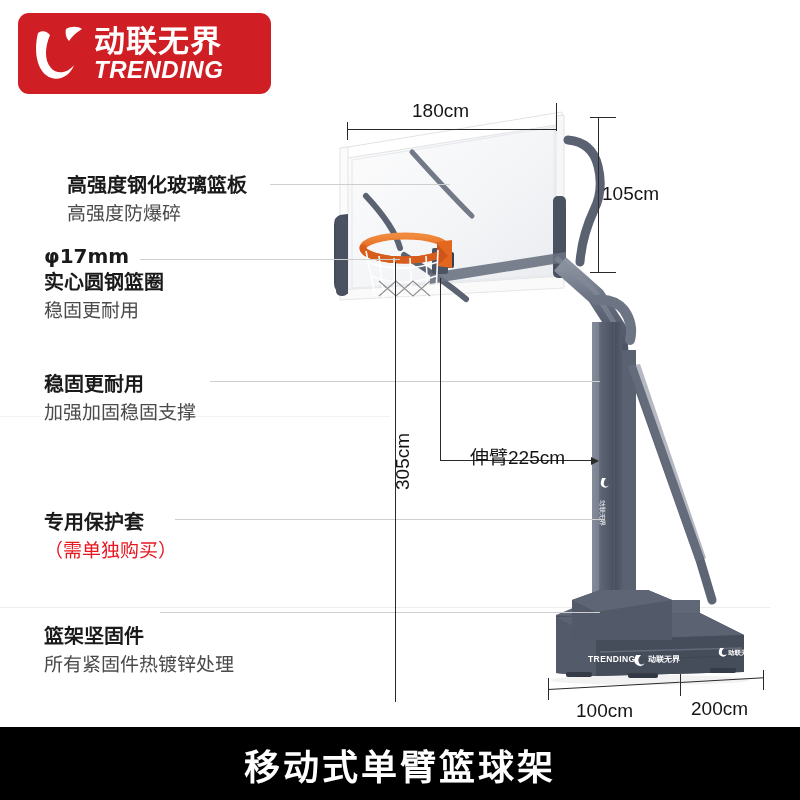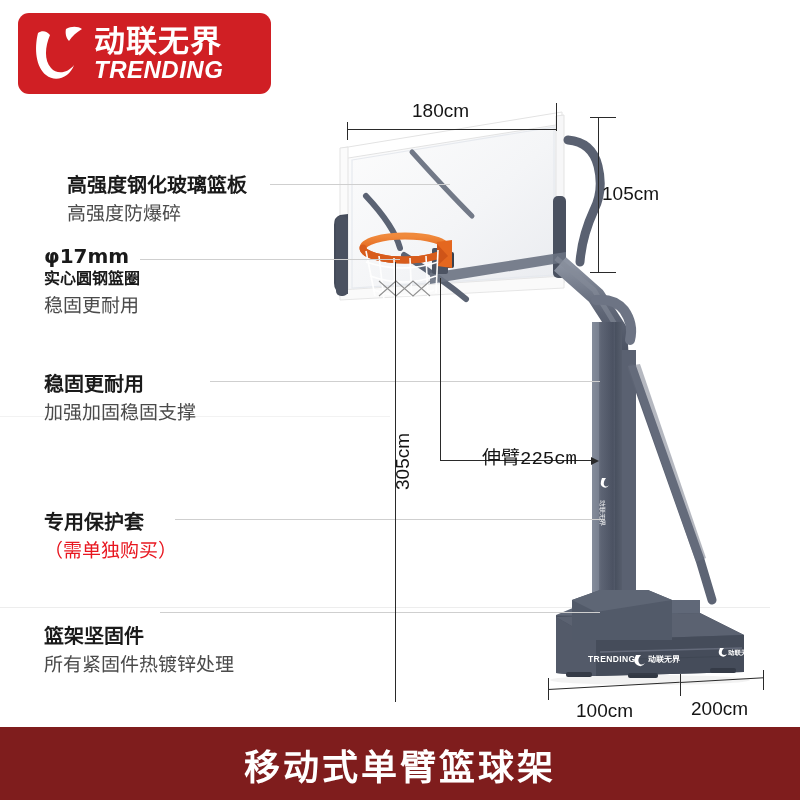--- a/index.html
+++ b/index.html
@@ -45,21 +45,21 @@
   }
 
   
   .feature { position: absolute; left: 44px; }
   .feature .f-title {
     font-size: 20px; font-weight: 700; color: #1a1a1a;
     line-height: 1.3; white-space: nowrap;
     font-family: "DejaVu Sans", "Liberation Sans", sans-serif;
   }
   .feature .f-title2 {
-    font-size: 16px; font-weight: 700; color: #1a1a1a;
+    font-size: 20px; font-weight: 700; color: #1a1a1a;
     line-height: 1.3; white-space: nowrap;
     font-family: "DejaVu Sans", "Liberation Sans", sans-serif;
   }
   .feature .f-sub {
     font-size: 19px; font-weight: 400; color: #4a4a4a;
     line-height: 1.45; white-space: nowrap; margin-top: 2px;
     font-family: Liberation Sans, sans-serif;
   }
   .feature .f-sub.red { color: #e8161f; }
 
@@ -69,21 +69,21 @@
     background: #cfcfcf;
   }
 
   
   .dim {
     position: absolute;
     font-size: 19px; color: #151515;
     font-family: "Liberation Sans", sans-serif;
     white-space: nowrap;
   }
-  .dim.cn { font-family: Liberation Mono, monospace; margin-left: 12px; }
+  .dim.cn { font-family: Liberation Sans, sans-serif; }
   .dim.vert {
     transform: rotate(-90deg);
     transform-origin: left top;
   }
 
   
   .dimline { position: absolute; background: #2a2a2a; }
   .dimline.h { height: 1px; }
   .dimline.v { width: 1px; }
   .tick { position: absolute; background: #2a2a2a; }
@@ -109,21 +109,21 @@
   }
   #ground2 {
     position: absolute; left: 0; top: 416px;
     width: 390px; height: 1px; background: #f2f2f2;
   }
 
   
   #banner {
     position: absolute; left: 0; top: 727px;
     width: 800px; height: 73px;
-    background: #7f1d1d;
+    background: #000000;
     display: flex; align-items: center; justify-content: center;
   }
   #banner-text {
     color: #ffffff;
     font-size: 36px; font-weight: 700;
     letter-spacing: 3px;
     font-family: "DejaVu Sans", "Liberation Sans", sans-serif;
   }
 </style>
 </head>

